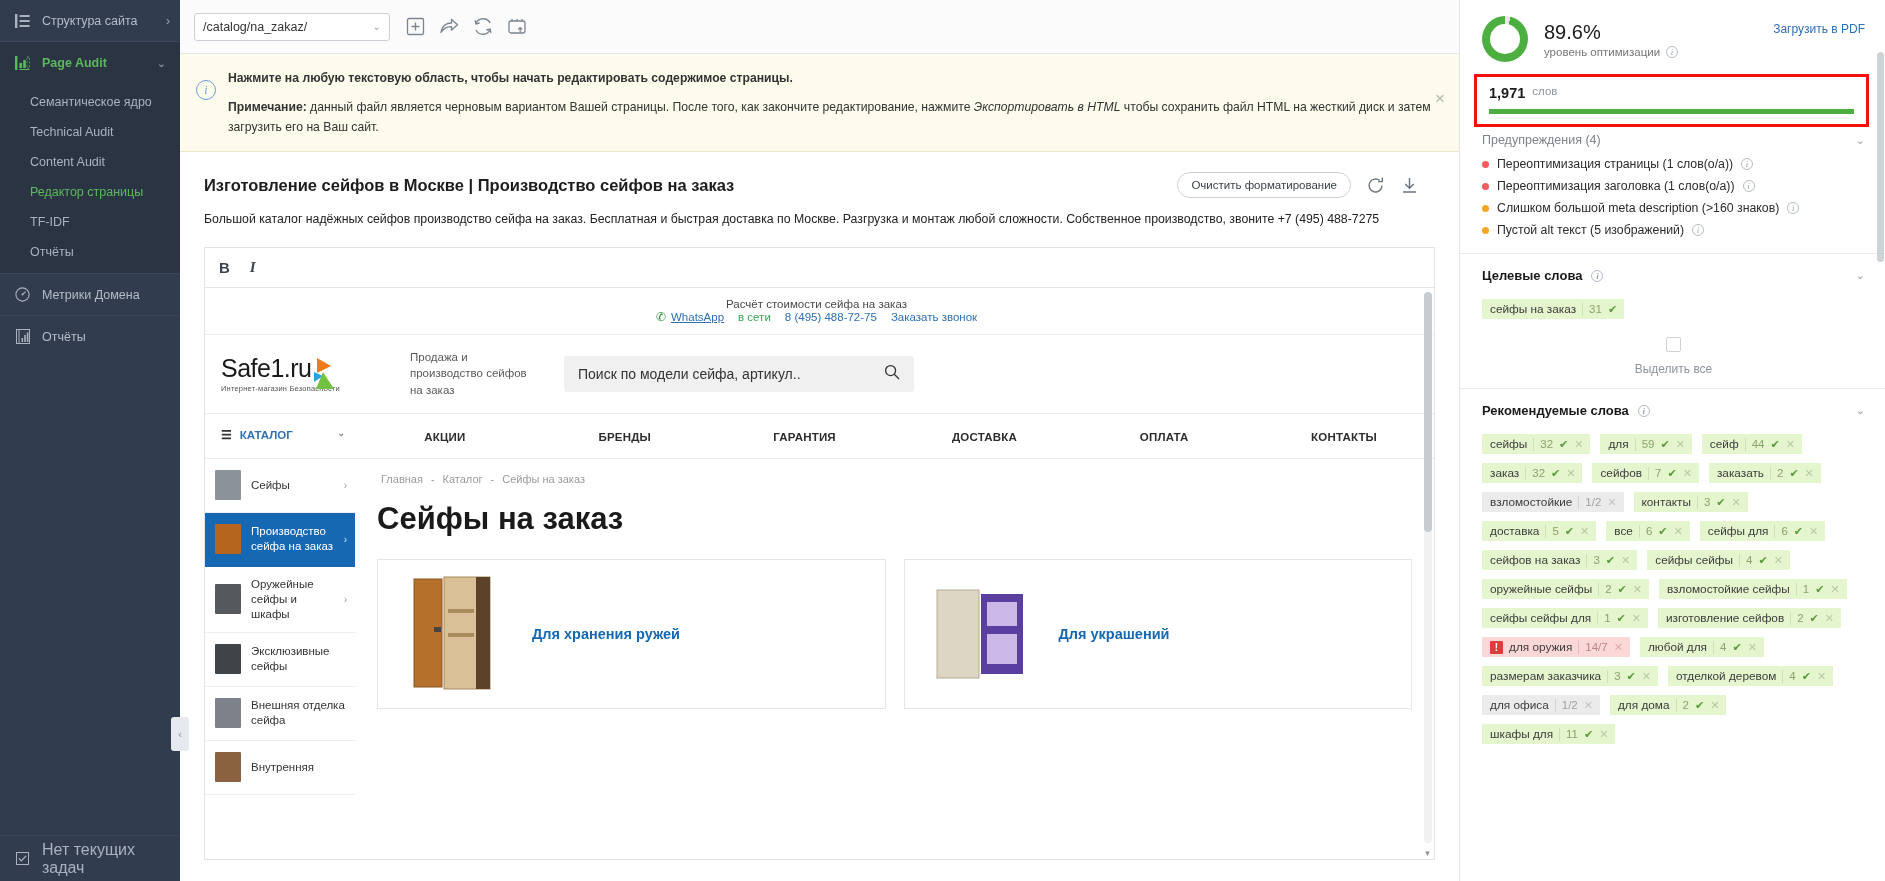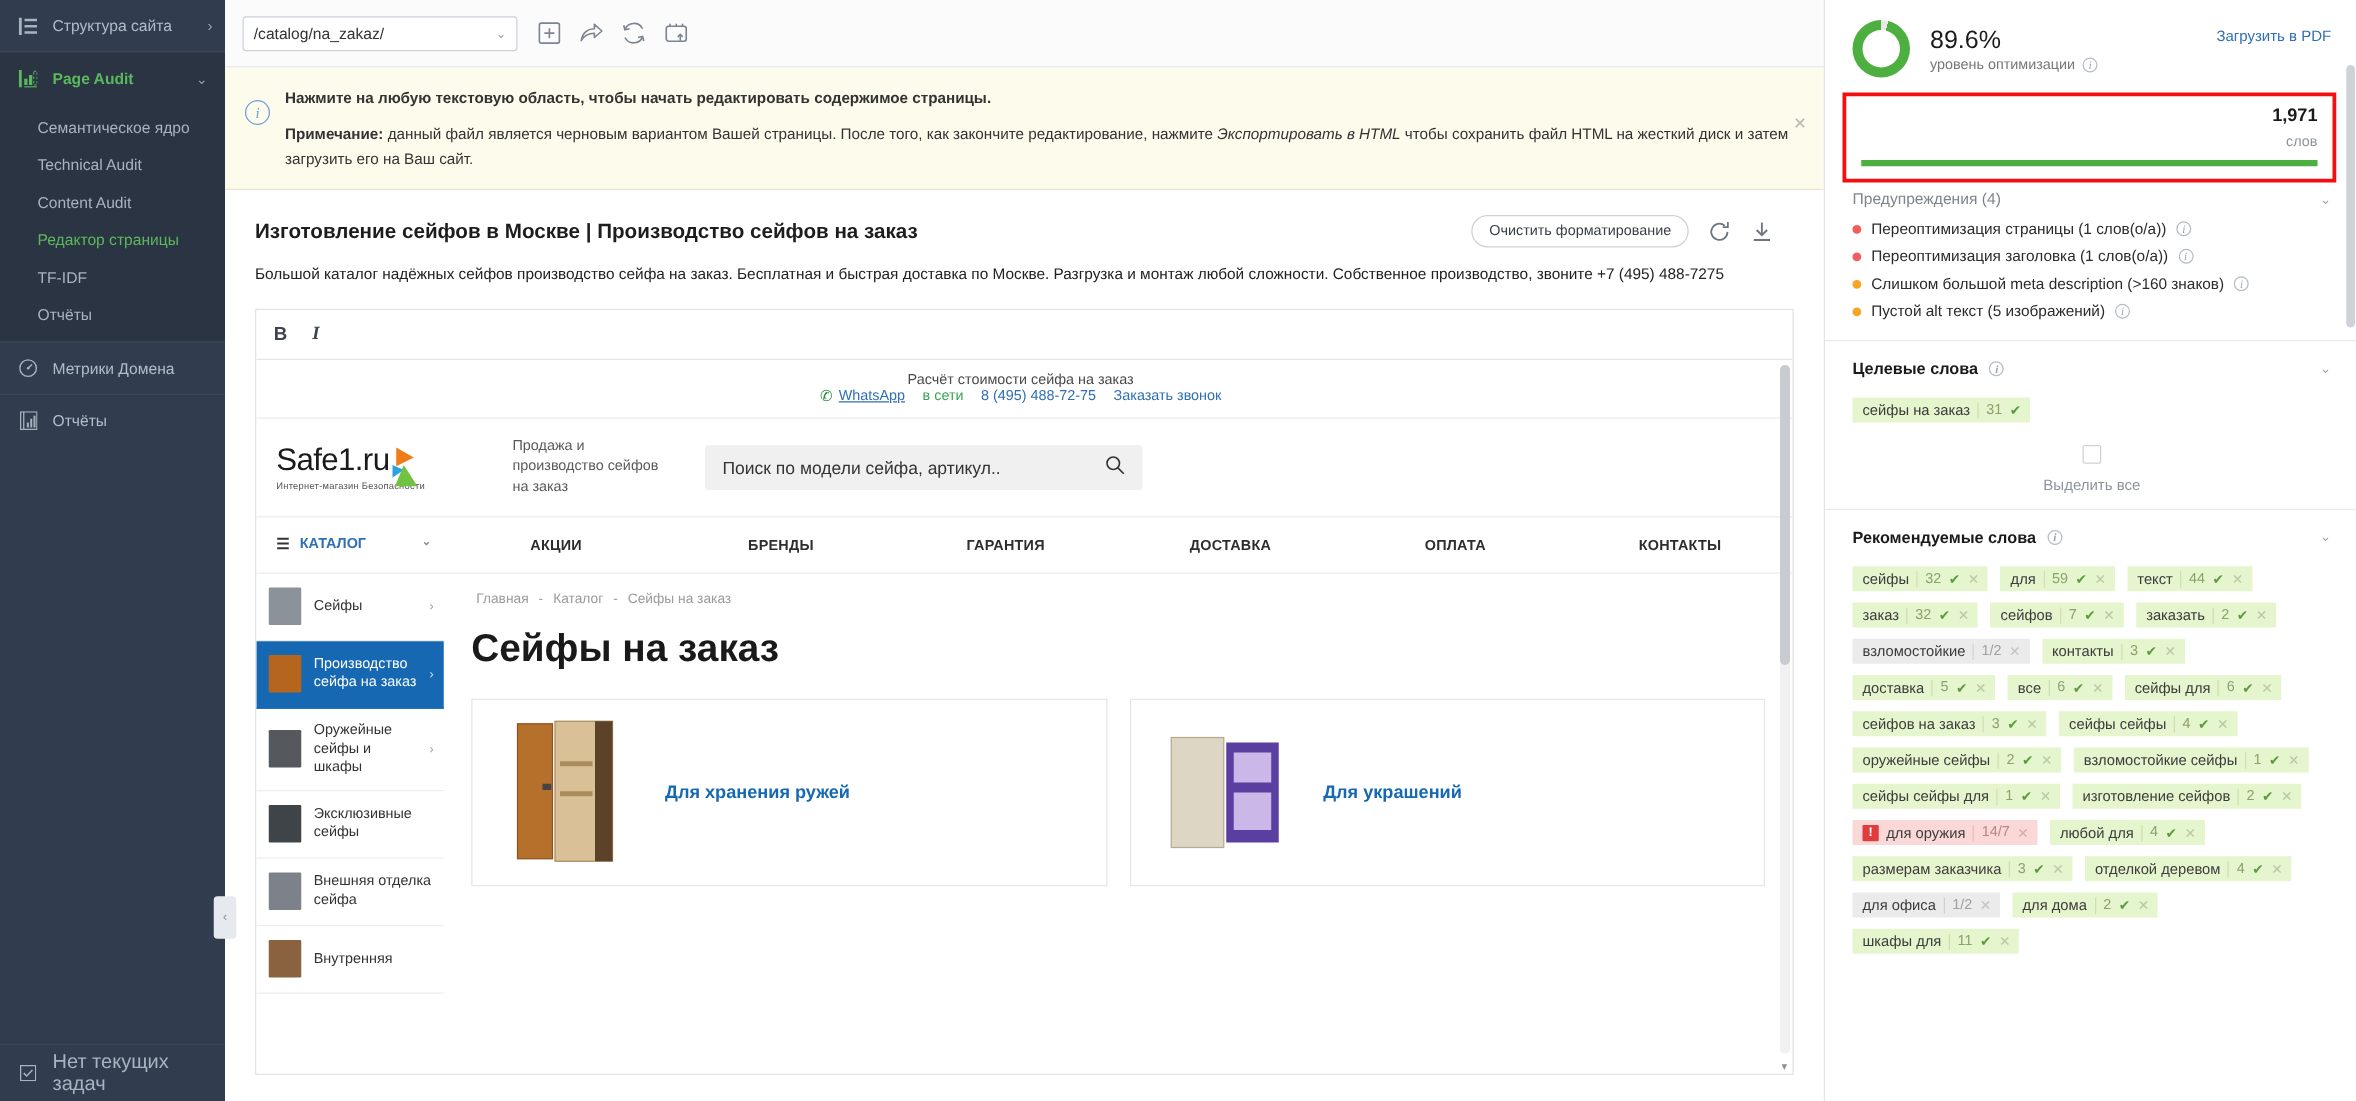--- a/index.html
+++ b/index.html
@@ -64,21 +64,21 @@
   
   .main { flex: 1; display: flex; flex-direction: column; height: 881px; min-width: 0; background: #fff; }
 
   .topbar {
     height: 54px; min-height: 54px;
     border-bottom: 1px solid #e3e6ea;
     display: flex; align-items: center;
     padding: 0 14px; background: #fbfbfc;
   }
   .url-select {
-    width: 220px; height: 28px;
+    width: 196px; height: 28px;
     border: 1px solid #ccd1d7; border-radius: 3px;
     background: #fff; display: flex; align-items: center;
     padding: 0 8px; font-size: 12.5px; color: #333;
     justify-content: space-between; cursor: pointer;
   }
   .url-select .cv { color: #9aa3b1; font-size: 10px; }
   .tb-icons { display: flex; align-items: center; gap: 12px; margin-left: 14px; }
   .tb-ic { width: 22px; height: 22px; cursor: pointer; color: #7b848f; display:flex;align-items:center;justify-content:center; }
   .hamburger-right {
     position: absolute; right: 14px; top: 17px;
@@ -264,21 +264,21 @@
     width: 12px; height: 12px; border-radius: 50%; border: 1px solid #b5bcc4;
     color: #9aa3ad; font-size: 9px; display: inline-flex; align-items: center;
     justify-content: center; font-family: "Liberation Serif", serif; font-style: italic;
     flex-shrink: 0;
   }
 
   .words-box {
     margin: 2px 16px 0 14px; border: 3px solid #f40f0f;
     padding: 8px 12px 10px 12px; position: relative; background: #fff;
   }
-  .words-row { display: flex; align-items: flex-end; gap: 7px; flex-direction: column; }
+  .words-row { display: flex; align-items: flex-start; gap: 7px; }
   .words-num { font-size: 14.5px; font-weight: bold; color: #1a1a1a; }
   .words-lbl { font-size: 11.5px; color: #8d949c; }
   .words-bar { height: 5px; background: #4caf3f; margin-top: 8px; width: 100%; }
 
   .warn-head {
     display: flex; align-items: center; gap: 8px;
     padding: 6px 20px 4px 22px; font-size: 12.5px; color: #7d848c; position: relative;
   }
   .warn-head .cv { position: absolute; right: 20px; color: #9aa3ad; font-size: 11px; }
   .warn-list { padding: 2px 20px 12px 22px; }
@@ -718,21 +718,21 @@
             <span class="x">✕</span>
           </span>
           <span class="chip">
             <span>для</span>
             <span class="sep"></span>
             <span class="cnt">59</span>
             <span class="ok">✔</span>
             <span class="x">✕</span>
           </span>
           <span class="chip">
-            <span>текст</span>
+            <span>сейф</span>
             <span class="sep"></span>
             <span class="cnt">44</span>
             <span class="ok">✔</span>
             <span class="x">✕</span>
           </span>
           <span class="chip">
             <span>заказ</span>
             <span class="sep"></span>
             <span class="cnt">32</span>
             <span class="ok">✔</span>

